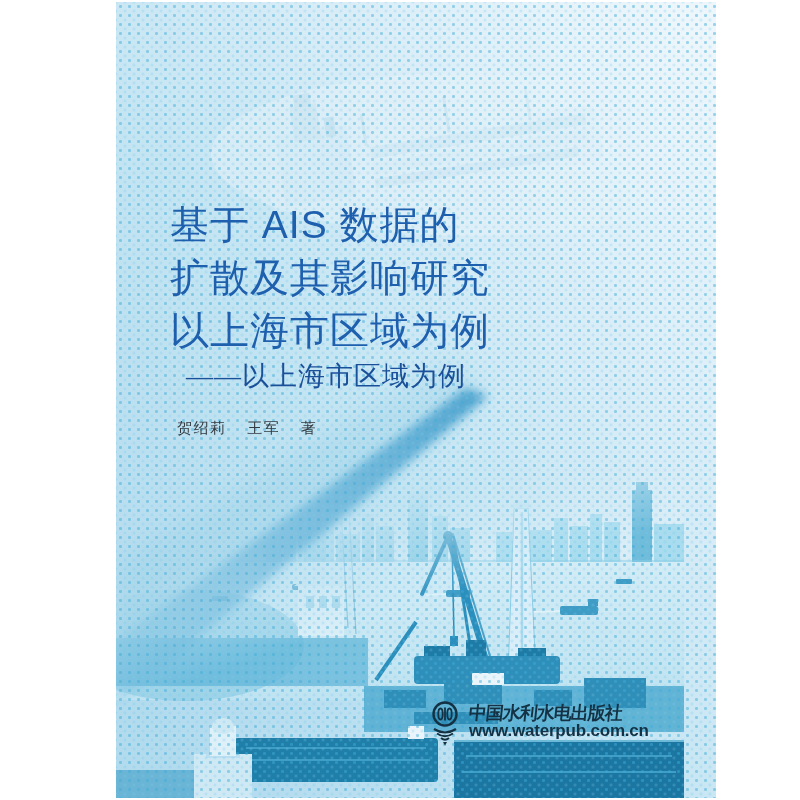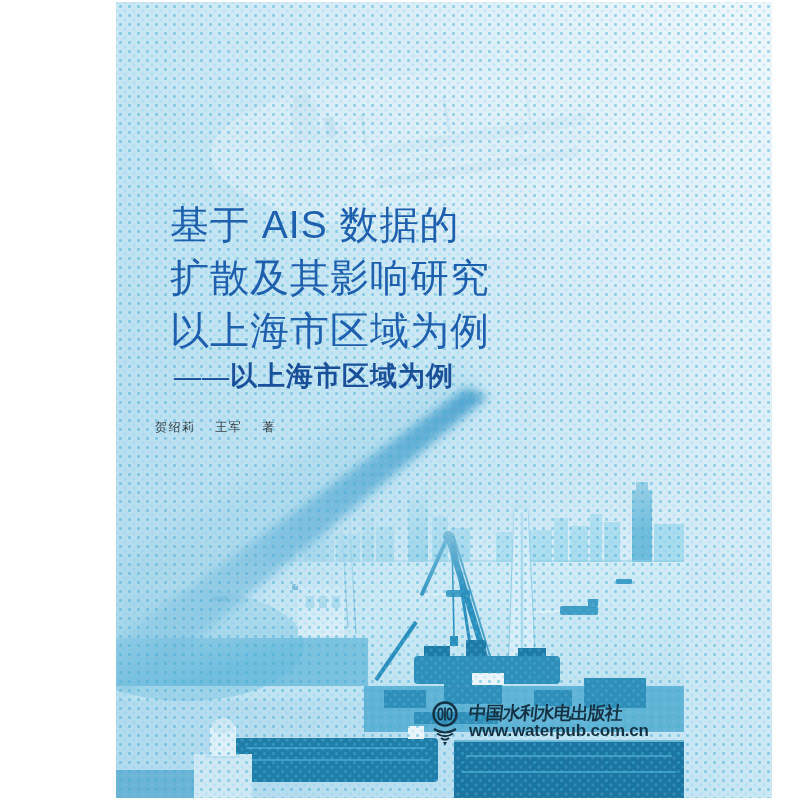--- a/index.html
+++ b/index.html
@@ -1,45 +1,45 @@
 <!DOCTYPE html>
 <html><head>
 <meta charset="utf-8">
 <style>
   html,body{margin:0;padding:0;}
   body{
     width:800px;height:800px;background:#ffffff;position:relative;overflow:hidden;
     font-family:"Liberation Sans", sans-serif;
   }
   .cover{
-    position:absolute;left:116px;top:2px;width:656px;height:796px;overflow:hidden;
+    position:absolute;left:116px;top:2px;width:600px;height:796px;overflow:hidden;
     background:linear-gradient(52deg,#b3dbee 8%,#c3e4f2 42%,#d9edf7 68%,#ecf6fb 96%);
   }
   .layer{position:absolute;inset:0;pointer-events:none;}
   .ship-layer{position:absolute;left:0;top:52px;width:568px;height:190px;opacity:.85;}
   .photo-layer{
     position:absolute;left:0;top:388px;width:568px;height:408px;
     -webkit-mask-image:linear-gradient(162deg, rgba(0,0,0,0) 33%, #000 53%);
             mask-image:linear-gradient(162deg, rgba(0,0,0,0) 33%, #000 53%);
   }
   .dots{
     position:absolute;inset:0;
     background-image:
       radial-gradient(circle, rgba(62,172,216,.48) 1.2px, rgba(62,172,216,0) 1.9px),
       radial-gradient(circle, rgba(120,200,235,.32) 1px, rgba(120,200,235,0) 1.6px);
     background-size:9px 9px, 9px 9px;
     background-position:0 0, 4.5px 4.5px;
   }
   .title-block{position:absolute;left:54px;top:196px;color:#1e5fae;}
   .title-line{font-size:39px;line-height:53px;font-weight:500;letter-spacing:1px;white-space:nowrap;}
   .subtitle{
-    position:absolute;left:58px;top:356px;color:#1a4f99;
-    font-family:"Liberation Serif", serif;font-weight:700;font-size:27px;white-space:nowrap;letter-spacing:1px;
-  }
-  .author-line{position:absolute;left:39px;top:417px;color:#333a40;font-size:12px;letter-spacing:1.5px;white-space:nowrap;}
+    position:absolute;left:70px;top:356px;color:#1a4f99;
+    font-family:"Liberation Serif", serif;font-weight:400;font-size:27px;white-space:nowrap;letter-spacing:1px;
+  }
+  .author-line{position:absolute;left:61px;top:417px;color:#333a40;font-size:15px;letter-spacing:1.5px;white-space:nowrap;}
   .author-line .name{margin-right:15px;}
   .publisher{position:absolute;left:314px;top:698px;display:flex;align-items:flex-start;color:#143244;}
   .publisher .emblem{width:32px;height:46px;flex:0 0 auto;}
   .publisher .ptext{margin-left:7px;padding-top:3px;}
   .publisher .pname{
     font-family:"Liberation Serif", serif;font-weight:700;font-size:18px;line-height:20px;
     letter-spacing:-1px;transform:skewX(-6deg);white-space:nowrap;
   }
   .publisher .purl{font-weight:700;font-size:17px;line-height:15px;letter-spacing:-.2px;white-space:nowrap;}
 </style>

